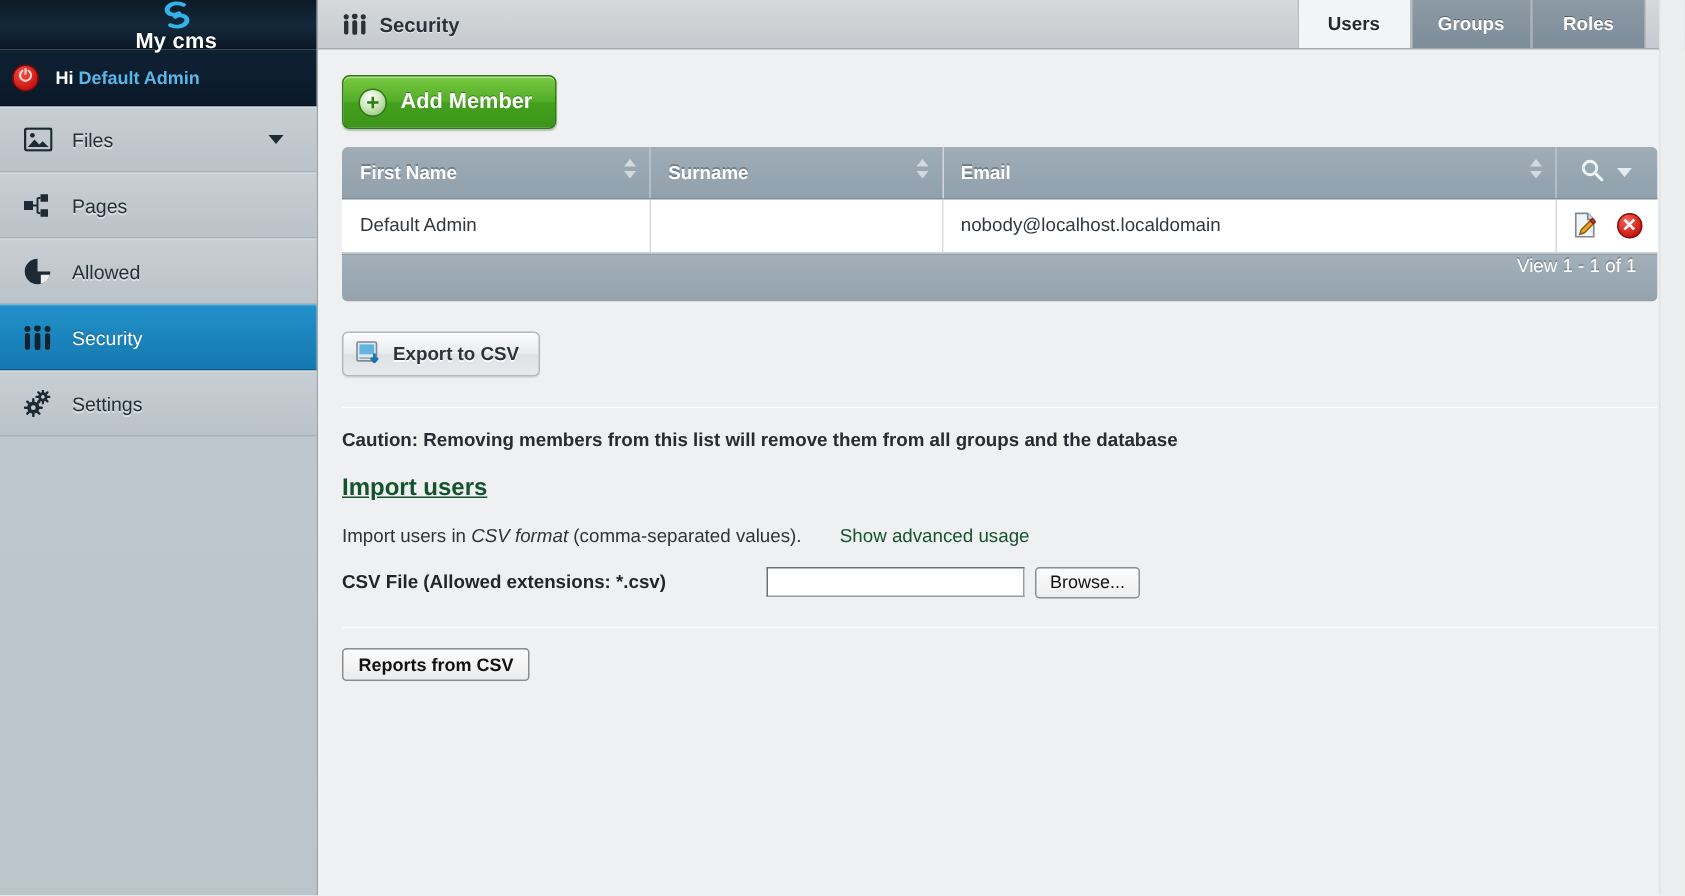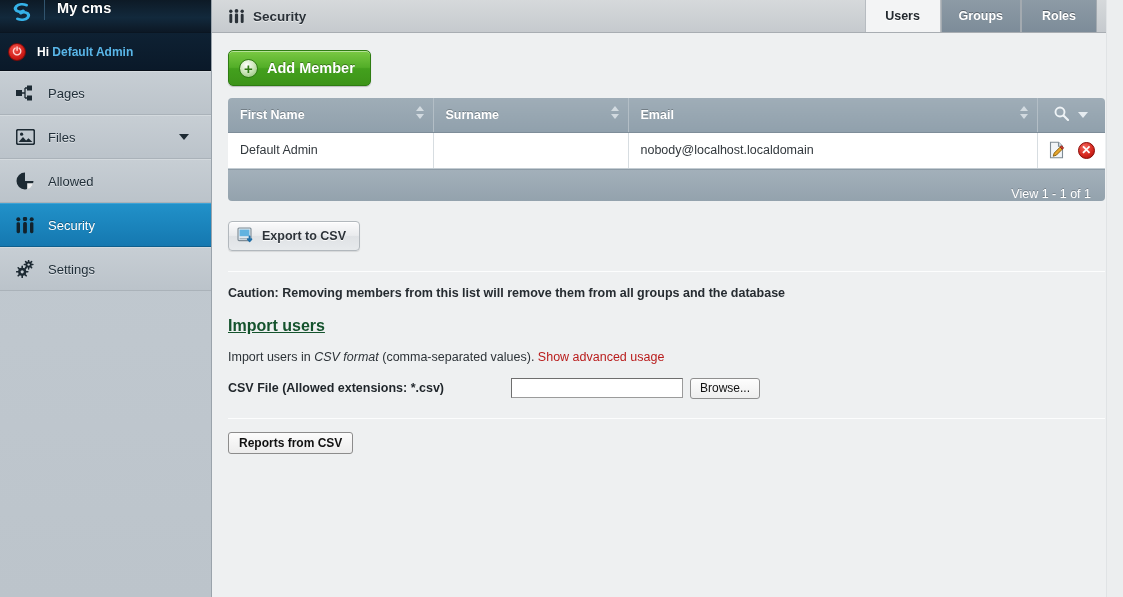--- a/index.html
+++ b/index.html
@@ -17,23 +17,24 @@
   
   .sidebar {
     width: 212px; height: 597px; flex: 0 0 212px;
     background: linear-gradient(to bottom, #c3cbd2 0%, #bcc4cb 100%);
     border-right: 1px solid #9aa3ab;
     position: relative;
   }
   .logo-bar {
     height: 33px;
     background: linear-gradient(to bottom, #0d1a26 0%, #12293c 55%, #0c1825 100%);
-    display: flex; 
-    padding-left: 9px;
+    display: flex; align-items: center;
+    padding-left: 24px;
     border-bottom: 1px solid #0a1521;
+    flex-direction: column;
   }
   .logo-mark {
     width: 26px; height: 24px;
     display: flex; align-items: center; justify-content: center;
     color: #35b2e8;
     font-size: 21px; font-weight: bold;
     line-height: 1;
     transform: scaleX(1.25);
   }
   .logo-divider {
@@ -241,21 +242,21 @@
     background: radial-gradient(circle at 38% 28%, #f4665c 0%, #d4251c 60%, #9e100b 100%);
     border: 1px solid #8a0d09;
     display: inline-flex; align-items: center; justify-content: center;
     color: #ffffff; font-size: 12px; font-weight: bold; line-height: 1;
     font-family: "Liberation Sans", sans-serif;
   }
 
   .grid-foot {
     background: linear-gradient(to bottom, #a3b0ba 0%, #93a2ad 100%);
     height: 32px;
-    display: flex; align-items: flex-end; justify-content: flex-end;
+    display: flex; align-items: flex-start; justify-content: flex-end;
     padding-right: 14px;
     color: #ffffff;
     font-size: 12.5px;
     text-shadow: 0 -1px 0 rgba(0,0,0,.22);
     border-bottom-left-radius: 4px; border-bottom-right-radius: 4px;
     border-top: 1px solid #8d9ba6;
   }
 
   
   .btn-export {
@@ -281,21 +282,21 @@
   }
   .import-title {
     margin-top: 17px;
     font-size: 16px; font-weight: bold; color: #14532d; text-decoration: underline;
   }
   .import-desc {
     margin-top: 15px;
     font-size: 12.5px; color: #2d3338;
   }
   .import-desc i { font-style: italic; }
-  .import-desc a { color: #b91c1c; text-decoration: none; }
+  .import-desc a { color: #14532d; text-decoration: none; margin-left: 22px; }
 
   .file-row {
     margin-top: 14px;
     display: flex; align-items: center;
   }
   .file-label {
     font-size: 12.5px; font-weight: bold; color: #1f252a;
     width: 283px;
   }
   .file-input-wrap { display: flex; align-items: center; }
@@ -360,40 +361,40 @@
       <div class="greet">
         <span>Hi</span>
         <a href="#">Default Admin</a>
       </div>
     </div>
 
     <ul class="nav">
 
       <li>
         <span class="nav-icon">
+          <svg width="19" height="16" viewBox="0 0 19 16" aria-hidden="true">
+            <rect x="0.7" y="0.7" width="17.6" height="14.6" rx="1.5" fill="none" stroke="#1d2a33" stroke-width="1.6"></rect>
+            <circle cx="5.6" cy="5.2" r="1.6" fill="#1d2a33"></circle>
+            <path d="M2.6 13l4.4-5 3.1 3.4 2.4-2.2 3.9 3.8z" fill="#1d2a33"></path>
+          </svg>
+        </span>
+        <span class="nav-label">Files</span>
+        <span class="caret"></span>
+      </li>
+
+      <li>
+        <span class="nav-icon">
           <svg width="18" height="16" viewBox="0 0 18 16" aria-hidden="true">
             <rect x="0" y="5" width="6" height="6" fill="#1d2a33"></rect>
             <rect x="11" y="0.5" width="5" height="5" fill="#1d2a33"></rect>
             <rect x="11" y="10.5" width="5" height="5" fill="#1d2a33"></rect>
             <path d="M6 8h3M9 3h2M9 13h2M9 3v10" stroke="#1d2a33" stroke-width="1.3" fill="none"></path>
           </svg>
         </span>
         <span class="nav-label">Pages</span>
-      </li>
-
-      <li>
-        <span class="nav-icon">
-          <svg width="19" height="16" viewBox="0 0 19 16" aria-hidden="true">
-            <rect x="0.7" y="0.7" width="17.6" height="14.6" rx="1.5" fill="none" stroke="#1d2a33" stroke-width="1.6"></rect>
-            <circle cx="5.6" cy="5.2" r="1.6" fill="#1d2a33"></circle>
-            <path d="M2.6 13l4.4-5 3.1 3.4 2.4-2.2 3.9 3.8z" fill="#1d2a33"></path>
-          </svg>
-        </span>
-        <span class="nav-label">Files</span>
-        <span class="caret"></span>
       </li>
 
       <li>
         <span class="nav-icon">
           <svg width="18" height="18" viewBox="0 0 18 18" aria-hidden="true">
             <path d="M9 9V0.5A8.5 8.5 0 1 0 17.5 9z" fill="#1d2a33"></path>
             <path d="M11.2 11.2L17.2 11.2A8.2 8.2 0 0 1 11.2 17.2z" fill="#ffffff" opacity="0.92"></path>
           </svg>
         </span>
         <span class="nav-label">Allowed</span>

